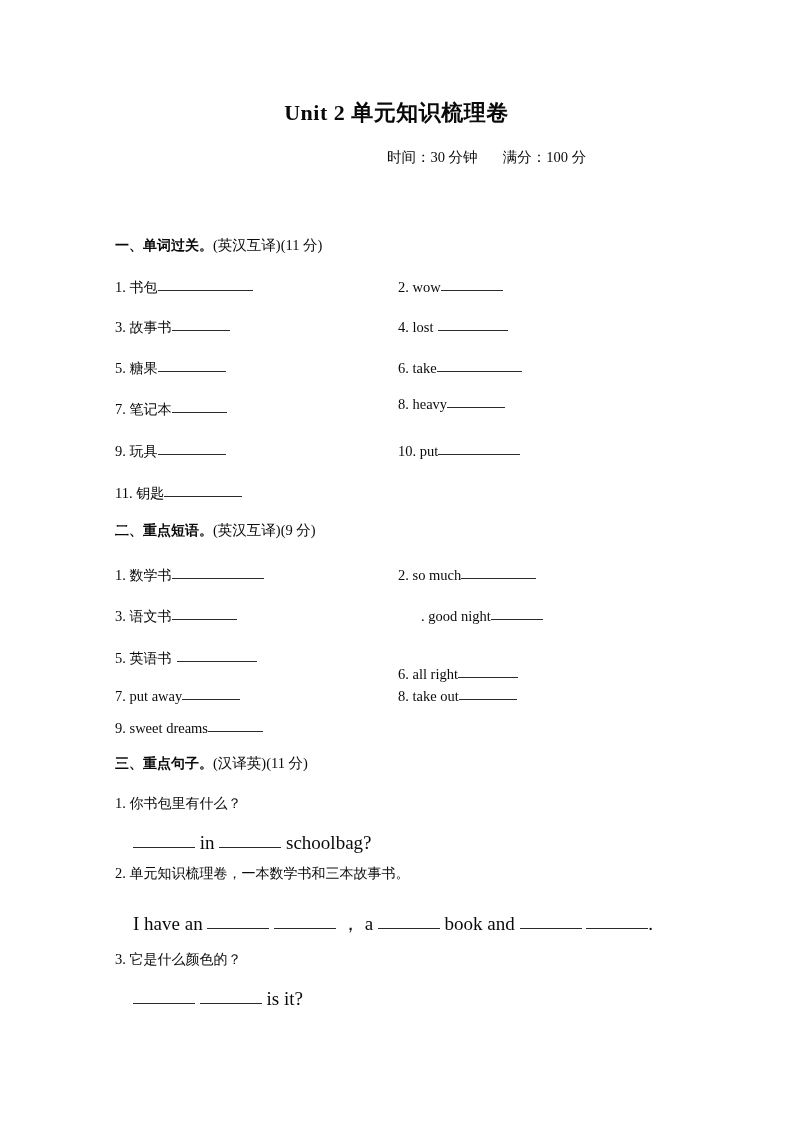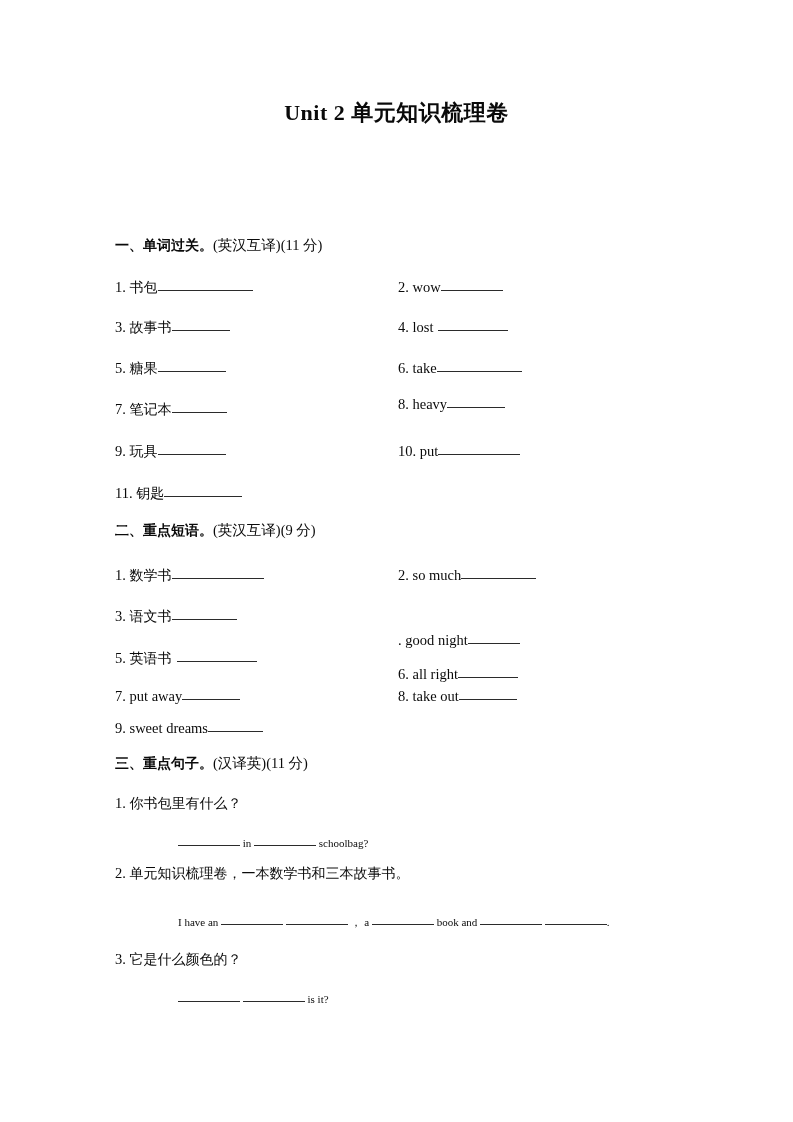--- a/index.html
+++ b/index.html
@@ -114,53 +114,57 @@
     font-size: 14.5px;
     white-space: nowrap;
   }
   .q-line .q-cn {
     font-family: "DejaVu Sans", "Liberation Sans", sans-serif;
     font-size: 14px;
   }
   .a-line {
     position: absolute;
     left: 133px;
-    font-size: 11px;
+    font-size: 19px;
     white-space: nowrap;
     font-family: "Liberation Serif", "DejaVu Serif", serif;
-    margin-left: 45px;
   }
 </style>
 </head>
 <body>
 
 <div class="page">
 
   <div class="doc-title">Unit 2 单元知识梳理卷</div>
 
+  <div class="exam-meta">
+    <span>时间：30 分钟</span>
+    <span class="meta-gap"></span>
+    <span>满分：100 分</span>
+  </div>
 
 
   <div id="body-host">
       <div class="sec-head" style="top: 236px;"><span class="cn">一、单词过关。</span><span class="en">(英汉互译)(11 分)</span></div>
       <div class="row col-l" style="top: 277px;"><span class="num">1.</span> <span class="term-cn">书包</span><span class="blank" style="width: 95px;"></span></div>
       <div class="row col-r" style="top: 277px;"><span class="num">2.</span> <span class="term-en">wow</span><span class="blank" style="width: 62px;"></span></div>
       <div class="row col-l" style="top: 317px;"><span class="num">3.</span> <span class="term-cn">故事书</span><span class="blank" style="width: 58px;"></span></div>
       <div class="row col-r" style="top: 317px;"><span class="num">4.</span> <span class="term-en">lost</span><span class="sp"></span><span class="blank" style="width: 70px;"></span></div>
       <div class="row col-l" style="top: 358px;"><span class="num">5.</span> <span class="term-cn">糖果</span><span class="blank" style="width: 68px;"></span></div>
       <div class="row col-r" style="top: 358px;"><span class="num">6.</span> <span class="term-en">take</span><span class="blank" style="width: 85px;"></span></div>
       <div class="row col-l" style="top: 399px;"><span class="num">7.</span> <span class="term-cn">笔记本</span><span class="blank" style="width: 55px;"></span></div>
       <div class="row col-r" style="top: 394px;"><span class="num">8.</span> <span class="term-en">heavy</span><span class="blank" style="width: 58px;"></span></div>
       <div class="row col-l" style="top: 441px;"><span class="num">9.</span> <span class="term-cn">玩具</span><span class="blank" style="width: 68px;"></span></div>
       <div class="row col-r" style="top: 441px;"><span class="num">10.</span> <span class="term-en">put</span><span class="blank" style="width: 82px;"></span></div>
       <div class="row col-l" style="top: 483px;"><span class="num">11.</span> <span class="term-cn">钥匙</span><span class="blank" style="width: 78px;"></span></div>
       <div class="sec-head" style="top: 521px;"><span class="cn">二、重点短语。</span><span class="en">(英汉互译)(9 分)</span></div>
       <div class="row col-l" style="top: 565px;"><span class="num">1.</span> <span class="term-cn">数学书</span><span class="blank" style="width: 92px;"></span></div>
       <div class="row col-r" style="top: 565px;"><span class="num">2.</span> <span class="term-en">so much</span><span class="blank" style="width: 75px;"></span></div>
       <div class="row col-l" style="top: 606px;"><span class="num">3.</span> <span class="term-cn">语文书</span><span class="blank" style="width: 65px;"></span></div>
-      <div class="row col-r" style="top: 630px;"><span class="num">.</span> <span class="term-en">good night</span><span class="blank" style="width: 52px;"></span></div>
+      <div class="row col-r" style="top: 606px; margin-left: 23px;"><span class="num">.</span> <span class="term-en">good night</span><span class="blank" style="width: 52px;"></span></div>
       <div class="row col-l" style="top: 648px;"><span class="num">5.</span> <span class="term-cn">英语书</span><span class="sp"></span><span class="blank" style="width: 80px;"></span></div>
       <div class="row col-r" style="top: 664px; text-align: center;"><span class="num">6.</span> <span class="term-en">all right</span><span class="blank" style="width: 60px;"></span></div>
       <div class="row col-l" style="top: 686px;"><span class="num">7.</span> <span class="term-en">put away</span><span class="blank" style="width: 58px;"></span></div>
       <div class="row col-r" style="top: 686px;"><span class="num">8.</span> <span class="term-en">take out</span><span class="blank" style="width: 58px;"></span></div>
       <div class="row col-l" style="top: 718px;"><span class="num">9.</span> <span class="term-en">sweet dreams</span><span class="blank" style="width: 55px;"></span></div>
       <div class="sec-head" style="top: 754px;"><span class="cn">三、重点句子。</span><span class="en">(汉译英)(11 分)</span></div>
       <div class="q-line" style="top: 795px;"><span class="num">1.</span> <span class="q-cn">你书包里有什么？</span></div>
       <div class="a-line" style="top: 832px;"><span class="blank" style="width: 62px;"></span><span> in </span><span class="blank" style="width: 62px;"></span><span> schoolbag?</span></div>
       <div class="q-line" style="top: 865px;"><span class="num">2.</span> <span class="q-cn">单元知识梳理卷，一本数学书和三本故事书。</span></div>
       <div class="a-line" style="top: 911px;"><span>I have an </span><span class="blank" style="width: 62px;"></span><span> </span><span class="blank" style="width: 62px;"></span><span> ，  a </span><span class="blank" style="width: 62px;"></span><span> book and </span><span class="blank" style="width: 62px;"></span><span> </span><span class="blank" style="width: 62px;"></span><span>.</span></div>

